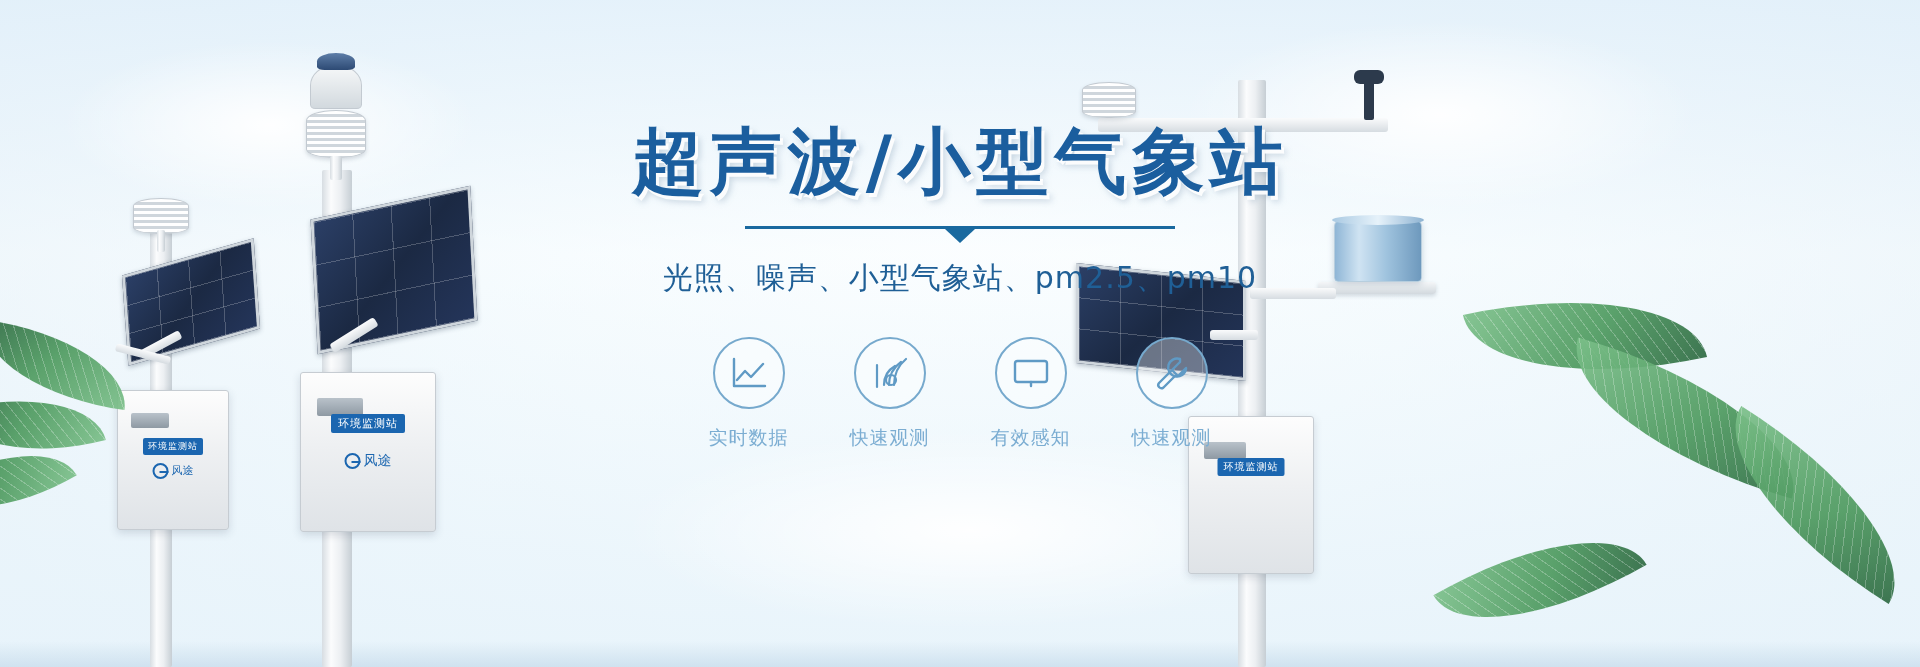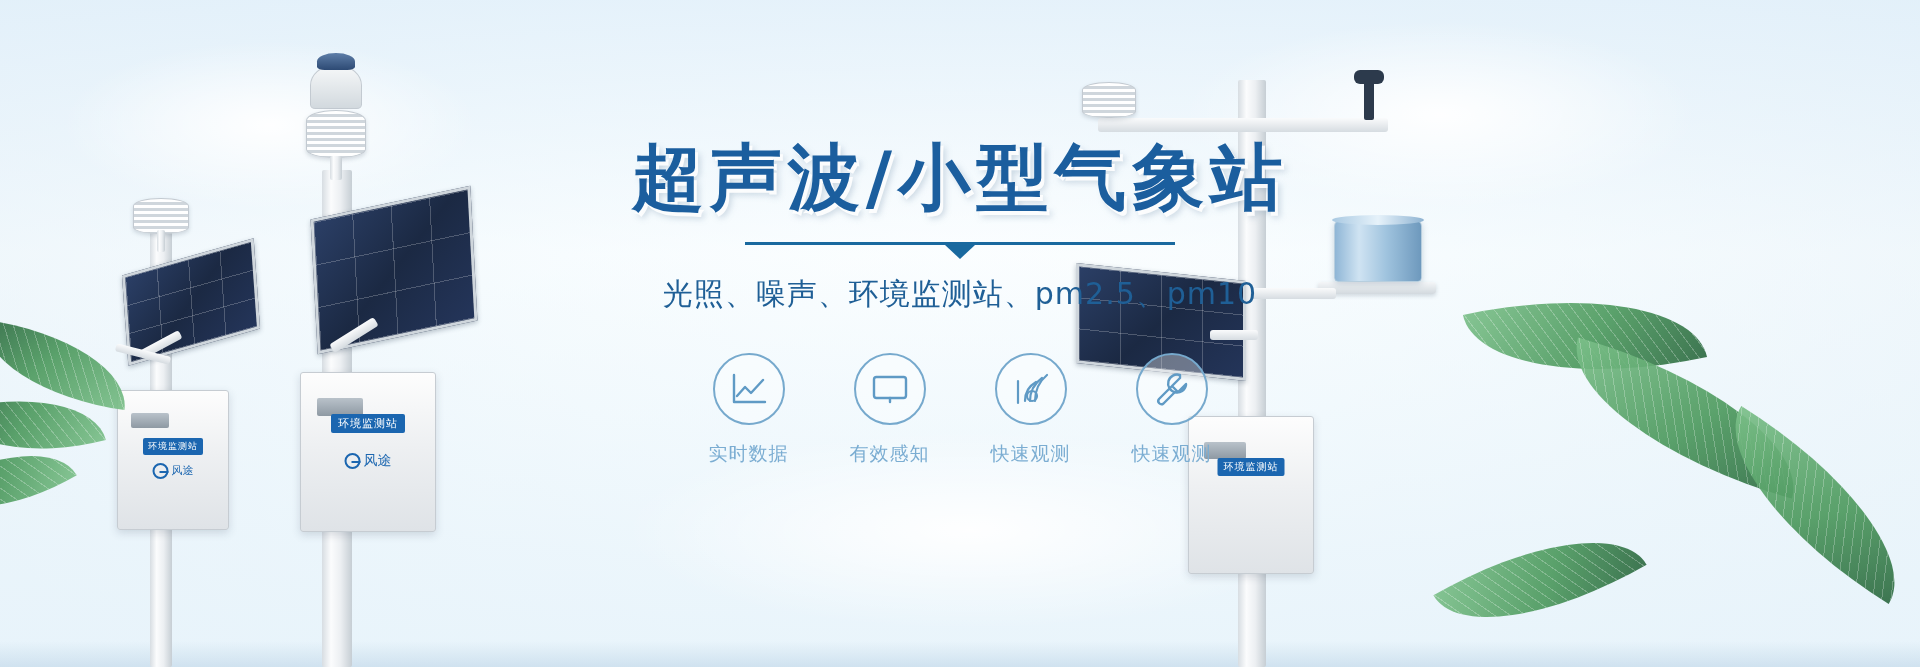--- a/index.html
+++ b/index.html
@@ -25,21 +25,21 @@
     position:absolute;
     background:radial-gradient(ellipse at center, rgba(255,255,255,.95) 0%, rgba(255,255,255,0) 70%);
     border-radius:50%;
     pointer-events:none;
   }
 
   
   .center-block {
     position:absolute;
     left:50%; transform:translateX(-50%);
-    top:140px;
+    top:124px;
     width:740px;
     text-align:center;
     z-index:40;
   }
   .main-title {
     font-family:"DejaVu Sans", sans-serif;
     font-size:72px;
     font-weight:bold;
     letter-spacing:6px;
     color:#1b5e9e;
@@ -292,60 +292,60 @@
   <div class="leaf" style="left:1440px;top:540px;width:200px;height:80px;transform:rotate(150deg);"></div>
 
   <div class="center-block">
     <div class="main-title">超声波/小型气象站</div>
 
     <div class="divider">
       <span class="tri"></span>
     </div>
 
     <div class="sub-lines">
-      <div>光照、噪声、环境监测站、pm2.5、pm10</div>
+      <div>光照、噪声、小型气象站、pm2.5、pm10</div>
     </div>
 
     <div class="features">
 
       <div class="feature">
         <div class="circle">
           <svg width="38" height="34" viewBox="0 0 38 34" fill="none" stroke="#5f9ac5" stroke-width="2.4" stroke-linecap="round" stroke-linejoin="round">
             <path d="M4 3 V30 H35"></path>
             <path d="M7 24 L15 15 L21 21 L33 8"></path>
           </svg>
         </div>
         <div class="flabel">实时数据</div>
-      </div>
-
-      <div class="feature">
-        <div class="circle">
-          <svg width="38" height="32" viewBox="0 0 38 32" fill="none" stroke="#5f9ac5" stroke-width="2.4" stroke-linecap="round" stroke-linejoin="round">
-            <rect x="3" y="4" width="32" height="21" rx="2.5"></rect>
-            <path d="M19 25 V29"></path>
-          </svg>
-        </div>
-        <div class="flabel">有效感知</div>
       </div>
 
       <div class="feature">
         <div class="circle">
           <svg width="38" height="36" viewBox="0 0 38 36" fill="none" stroke="#5f9ac5" stroke-width="2.2" stroke-linecap="round">
             <path d="M6 32 V10"></path>
             <path d="M13 30 C13 22 17 15 24 11"></path>
             <path d="M18 30 C18 20 23 12 30 7"></path>
             <path d="M23 30 C23 18 29 9 35 4"></path>
             <circle cx="20" cy="25" r="5"></circle>
           </svg>
         </div>
         <div class="flabel">快速观测</div>
       </div>
 
       <div class="feature">
         <div class="circle">
+          <svg width="38" height="32" viewBox="0 0 38 32" fill="none" stroke="#5f9ac5" stroke-width="2.4" stroke-linecap="round" stroke-linejoin="round">
+            <rect x="3" y="4" width="32" height="21" rx="2.5"></rect>
+            <path d="M19 25 V29"></path>
+          </svg>
+        </div>
+        <div class="flabel">有效感知</div>
+      </div>
+
+      <div class="feature">
+        <div class="circle">
           <svg width="36" height="36" viewBox="0 0 36 36" fill="none" stroke="#5f9ac5" stroke-width="2.4" stroke-linecap="round" stroke-linejoin="round">
             <path d="M26 4 a9 9 0 1 0 6 10 L32 13 L24 21 L18 15 L26 7 Z"></path>
             <path d="M17 16 L5 28 a3.2 3.2 0 0 0 4.5 4.5 L21 21"></path>
           </svg>
         </div>
         <div class="flabel">快速观测</div>
       </div>
 
     </div>
   </div>

